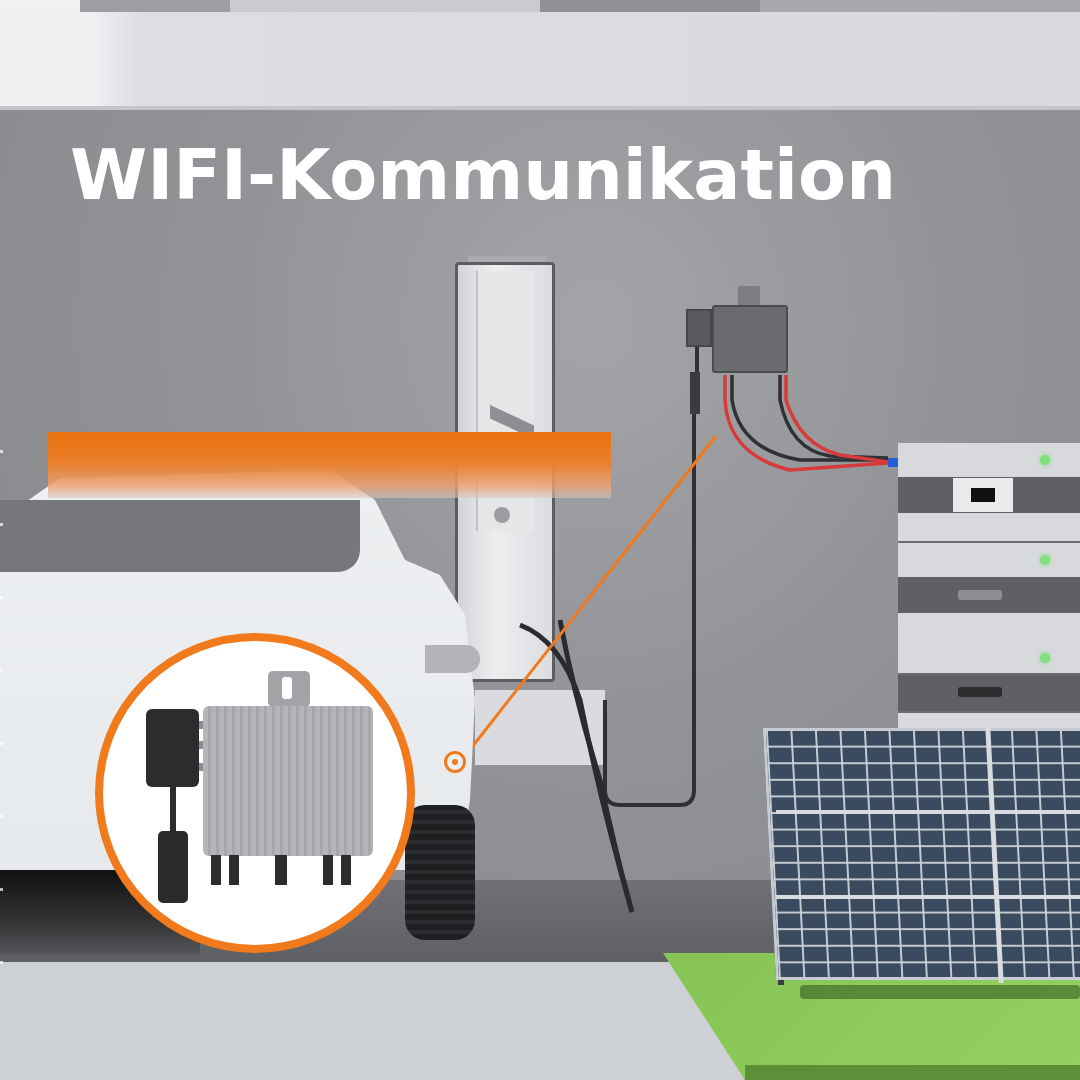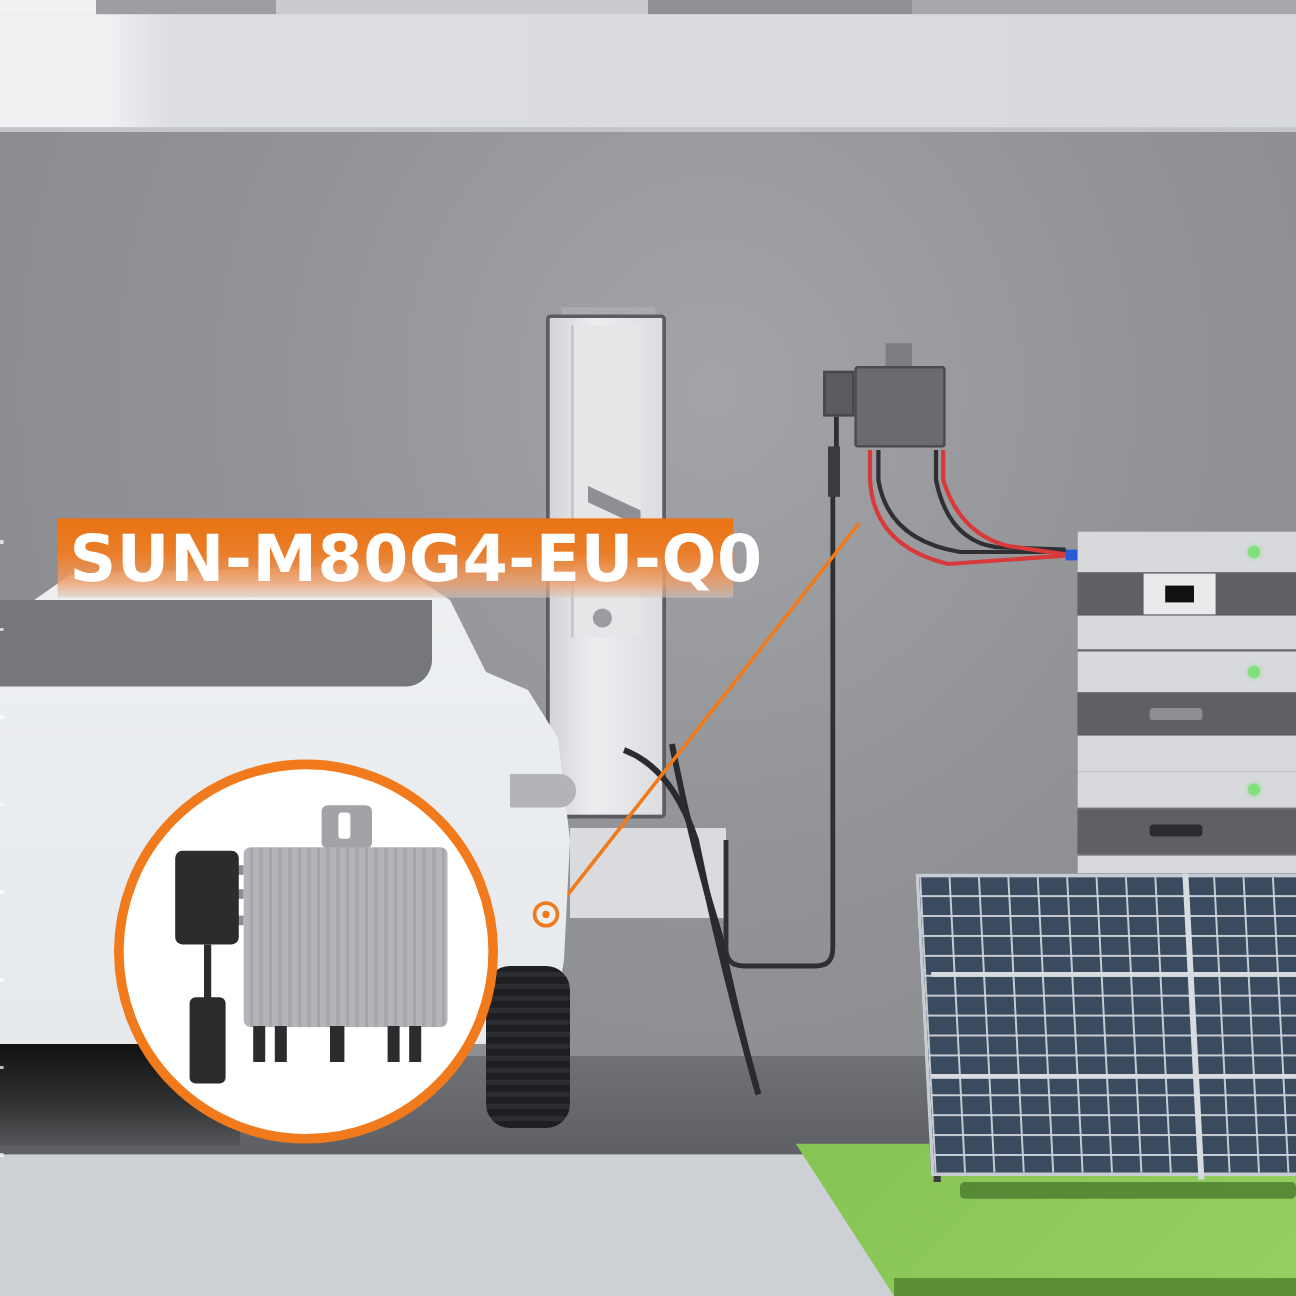--- a/index.html
+++ b/index.html
@@ -188,23 +188,23 @@
   <div class="car-light"></div>
   <div class="tire"></div>
 
   <div class="panel-frame"></div>
   <div class="panel"></div>
   <div class="panel-seam-v"></div>
   <div class="panel-seam-h1"></div>
   <div class="panel-seam-h2"></div>
   <div class="panel-shadow"></div>
 
+  <div class="headline">WIFI-Kommunikation</div>
 
   <div class="model-tag"></div>
-  <div class="model-text">SUN-M80G4-EU-Q0</div>
 
   <div class="callout">
     <div class="prod-mount">
       <div class="prod-mount-slot"></div>
     </div>
     <div class="prod-body"></div>
     <div class="prod-port" style="top:80px;"></div>
     <div class="prod-port" style="top:100px;"></div>
     <div class="prod-port" style="top:122px;"></div>
     <div class="prod-box"></div>

